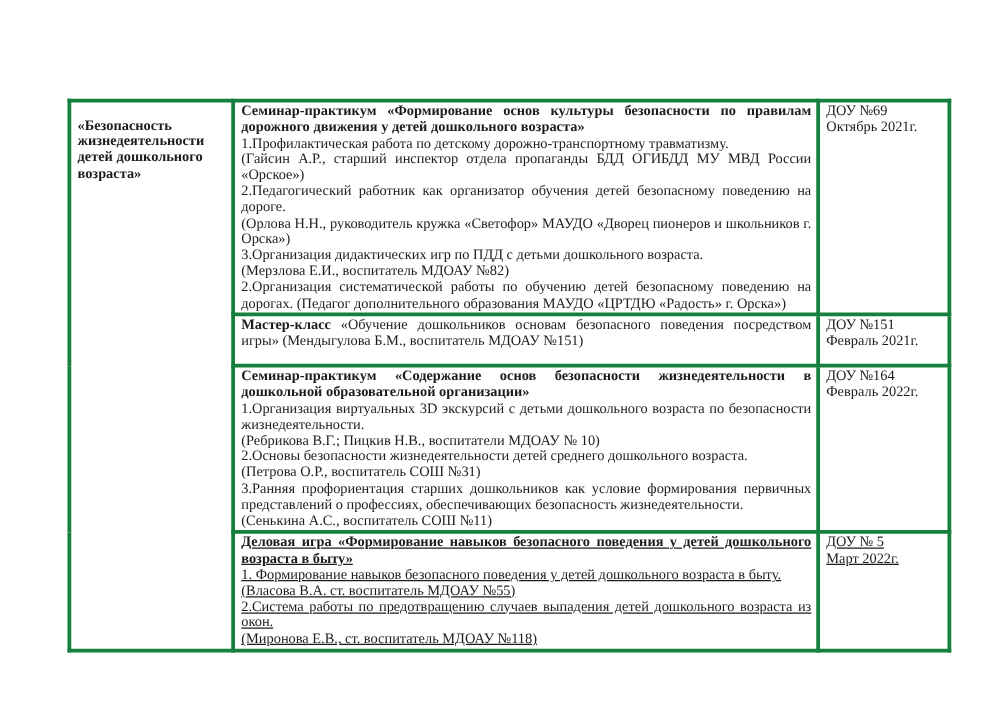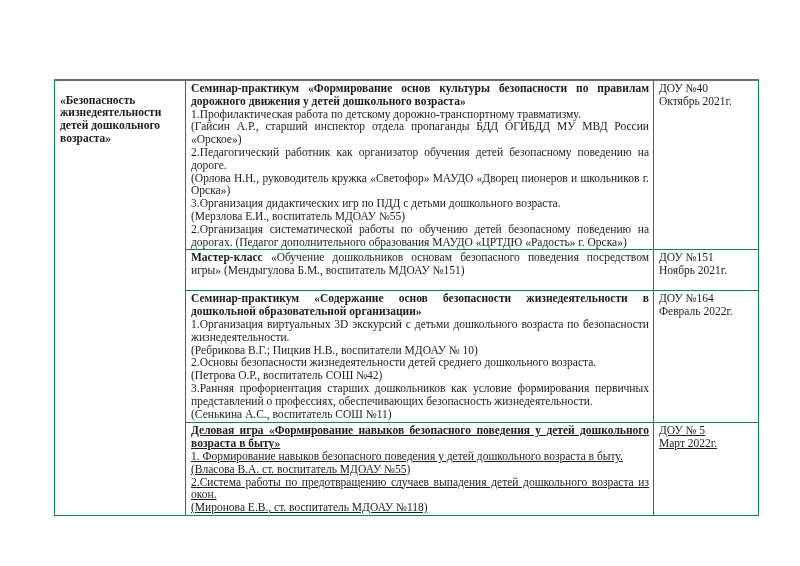--- a/index.html
+++ b/index.html
@@ -24,21 +24,21 @@
     position: absolute;
     left: 54px;
     top: 79px;
     width: 704px;
     border-collapse: collapse;
     table-layout: fixed;
     border: 1px solid #555555;
     border-top: 2px solid #6e6e6e;
   }
   table.doc-table td {
-    border: 1px solid #15803d;
+    border: 3px solid #15803d;
     vertical-align: top;
     padding: 1px 4px 1px 5px;
     font-size: 11.5px;
     line-height: 12.8px;
   }
   td.topic-cell {
     font-weight: bold;
   }
   td.content-cell p {
     margin: 0;
@@ -70,44 +70,44 @@
         <td class="topic-cell" rowspan="4">
           <p>«Безопасность жизнедеятельности детей дошкольного возраста»</p>
         </td>
         <td class="content-cell">
           <p><span class="b">Семинар-практикум «Формирование основ культуры безопасности по правилам дорожного движения у детей дошкольного возраста»</span><span></span></p>
           <p><span class="b"></span><span>1.Профилактическая работа по детскому дорожно-транспортному травматизму.</span></p>
           <p><span class="b"></span><span>(Гайсин А.Р., старший инспектор отдела пропаганды БДД ОГИБДД МУ МВД России «Орское»)</span></p>
           <p><span class="b"></span><span>2.Педагогический работник как организатор обучения детей безопасному поведению на дороге.</span></p>
           <p><span class="b"></span><span>(Орлова Н.Н., руководитель кружка «Светофор» МАУДО «Дворец пионеров и школьников г. Орска»)</span></p>
           <p><span class="b"></span><span>3.Организация дидактических игр по ПДД с детьми дошкольного возраста.</span></p>
-          <p><span class="b"></span><span>(Мерзлова Е.И., воспитатель МДОАУ №55)</span></p>
+          <p><span class="b"></span><span>(Мерзлова Е.И., воспитатель МДОАУ №82)</span></p>
           <p><span class="b"></span><span>2.Организация систематической работы по обучению детей безопасному поведению на дорогах. (Педагог дополнительного образования МАУДО «ЦРТДЮ «Радость» г. Орска»)</span></p>
         </td>
         <td class="venue-cell">
-          <div>ДОУ №40</div>
+          <div>ДОУ №69</div>
           <div>Октябрь 2021г.</div>
         </td>
       </tr>
       <tr class="r2">
         <td class="content-cell">
           <p><span class="b">Мастер-класс</span><span> «Обучение дошкольников основам безопасного поведения посредством игры» (Мендыгулова Б.М., воспитатель МДОАУ №151)</span></p>
         </td>
         <td class="venue-cell">
           <div>ДОУ №151</div>
-          <div>Ноябрь 2021г.</div>
+          <div>Февраль 2021г.</div>
         </td>
       </tr>
       <tr class="r3">
         <td class="content-cell">
           <p><span class="b">Семинар-практикум «Содержание основ безопасности жизнедеятельности в дошкольной образовательной организации»</span><span></span></p>
           <p><span class="b"></span><span>1.Организация виртуальных 3D экскурсий с детьми дошкольного возраста по безопасности жизнедеятельности.</span></p>
           <p><span class="b"></span><span>(Ребрикова В.Г.; Пицкив Н.В., воспитатели МДОАУ № 10)</span></p>
           <p><span class="b"></span><span>2.Основы безопасности жизнедеятельности детей среднего дошкольного возраста.</span></p>
-          <p><span class="b"></span><span>(Петрова О.Р., воспитатель СОШ №42)</span></p>
+          <p><span class="b"></span><span>(Петрова О.Р., воспитатель СОШ №31)</span></p>
           <p><span class="b"></span><span>3.Ранняя профориентация старших дошкольников как условие формирования первичных представлений о профессиях, обеспечивающих безопасность жизнедеятельности.</span></p>
           <p><span class="b"></span><span>(Сенькина А.С., воспитатель СОШ №11)</span></p>
         </td>
         <td class="venue-cell">
           <div>ДОУ №164</div>
           <div>Февраль 2022г.</div>
         </td>
       </tr>
       <tr class="r4">
         <td class="content-cell">

